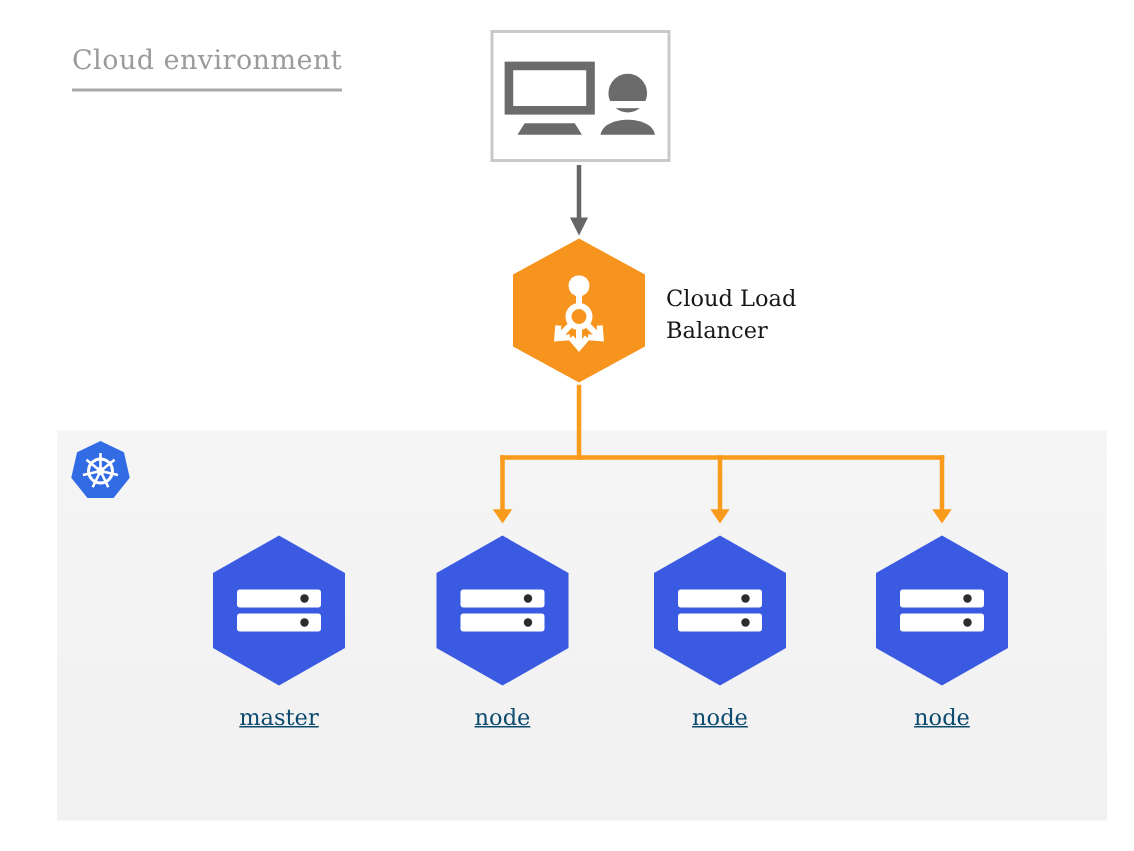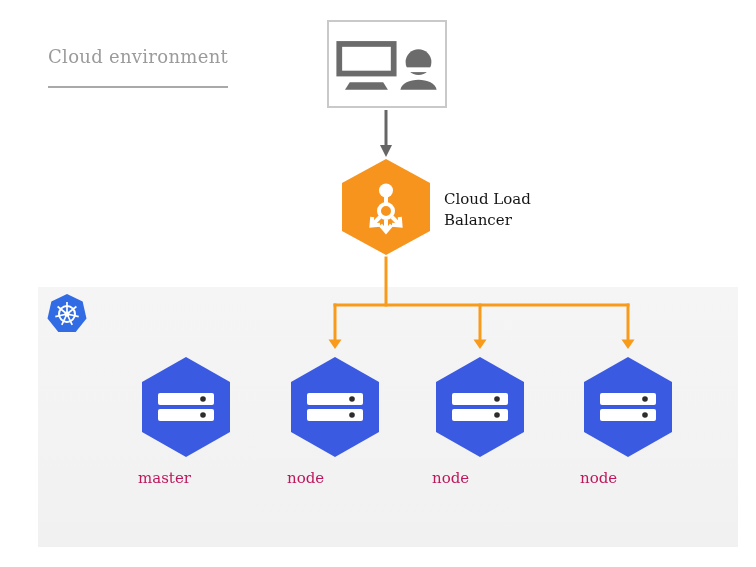--- a/index.html
+++ b/index.html
@@ -4,23 +4,23 @@
 <style>
   html,body{margin:0;padding:0;}
   body{
     width:756px;height:567px;position:relative;overflow:hidden;
     background:#ffffff;
     font-family:"DejaVu Serif", serif;
   }
   .abs{position:absolute;}
 
   .diagram-title{
-    left:48px;top:46px;
+    left:48px;top:30px;
     font-size:18px;color:#9b9b9b;letter-spacing:.3px;
-    padding-bottom:19px;border-bottom:2px solid #a9a9a9;
+    padding-bottom:8px;border-bottom:2px solid #a9a9a9;
   }
 
   .cluster-panel{
     left:38px;top:287px;width:700px;height:260px;
     background:linear-gradient(#f5f5f6,#f1f1f2);
   }
 
   .client-box{
     left:327px;top:20px;width:120px;height:88px;
     background:#ffffff;border:2px solid #c9c9c9;box-sizing:border-box;
@@ -31,21 +31,21 @@
 
   .lb-hex{left:338px;top:155px;}
   .lb-label{
     left:444px;top:189px;width:106px;
     text-align:left;font-size:15px;line-height:1.4;color:#151515;
   }
 
   .node-hex{top:354px;}
   .node-label{
     top:469px;width:96px;
-    text-align:left;font-size:15px;color:#be185d;
+    text-align:center;font-size:15px;color:#0c4a6e;text-decoration:underline;
   }
 
   .k8s-logo{left:46px;top:293px;}
 </style>
 </head>
 <body>
 
 <div class="abs diagram-title">Cloud environment</div>
 
 <div class="abs cluster-panel"></div>

